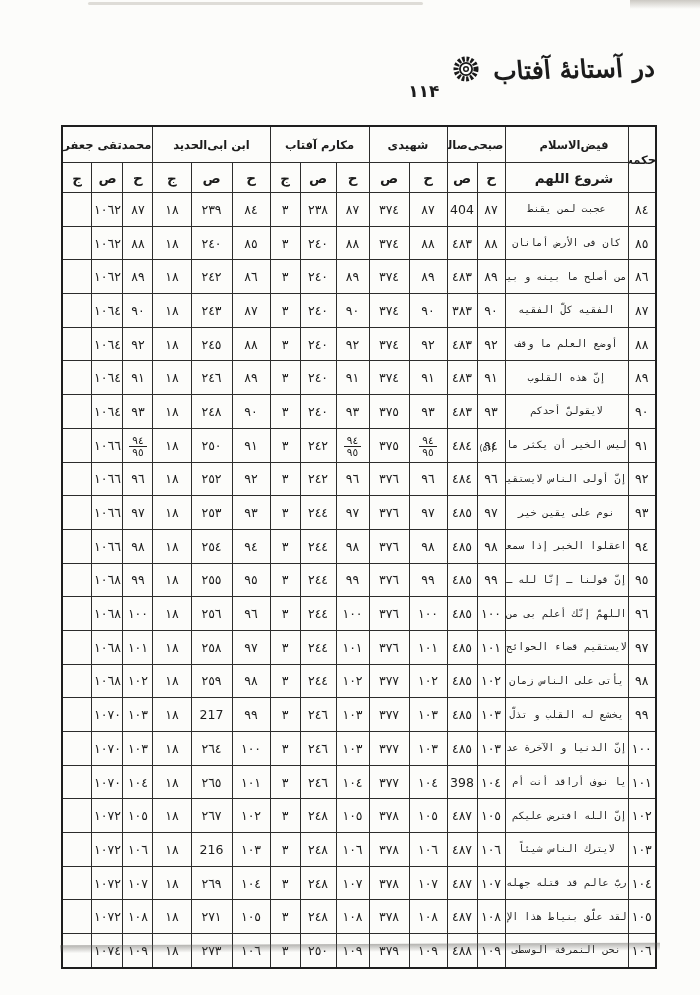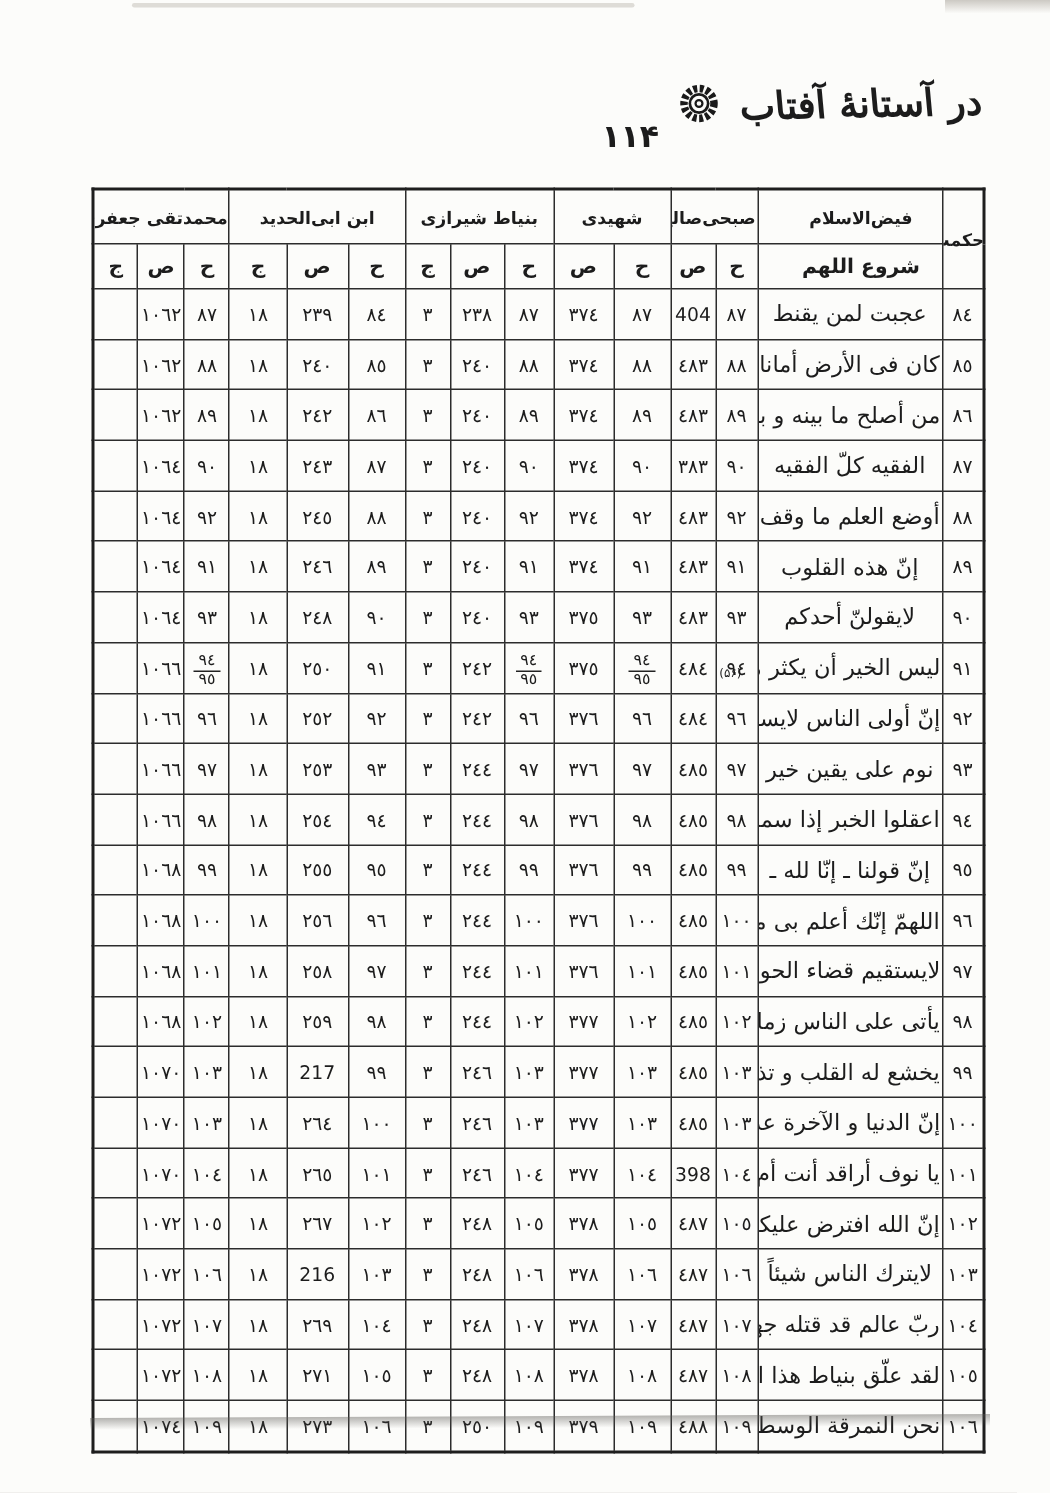--- a/index.html
+++ b/index.html
@@ -14,40 +14,40 @@
     position:absolute;top:48px;right:45px;height:42px;
     display:flex;align-items:center;gap:13px;direction:rtl;
   }
   .book-title{
     font-family:"DejaVu Serif",serif;
     font-weight:bold;font-size:25px;letter-spacing:-1px;
     transform:rotate(-1.2deg) skewX(4deg);
     white-space:nowrap;
   }
   .ornament{display:inline-flex;align-items:center;}
-  .page-number{font-weight:bold;font-size:21px;letter-spacing:1px;margin-top:43px;}
+  .page-number{font-weight:bold;font-size:17px;letter-spacing:1px;margin-top:43px;}
 
   
   table.concordance{
     position:absolute;top:125px;right:43px;width:594px;
     border-collapse:collapse;table-layout:fixed;
     border:2px solid #1e1e1e;
     background:#fcfcfa;
   }
   .concordance th,.concordance td{
     border:1px solid #2c2c2c;
     text-align:center;vertical-align:middle;
     padding:0 1px;overflow:hidden;white-space:nowrap;
   }
   .concordance thead tr.r1 th{height:35px;font-weight:bold;font-size:11.5px;}
   .concordance thead tr.r2 th{height:29px;font-weight:bold;font-size:13.5px;}
   .concordance thead th.feyz-title{font-size:13px;padding-left:16px;}
   .concordance thead th.hikmat-col{font-size:11px;padding:0;}
   .concordance tbody td{height:32.7px;font-size:12.5px;}
-  .concordance tbody td.txt{font-size:15px;font-weight:normal;}
+  .concordance tbody td.txt{font-size:10px;font-weight:normal;font-family:Liberation Mono, monospace;}
   td.has-sup{position:relative;}
   .supnote{position:absolute;top:16px;left:2px;font-size:8px;line-height:1;}
   .frac{display:inline-flex;flex-direction:column;align-items:center;line-height:1.1;font-size:10.5px;}
   .ftop{border-bottom:1px solid #222;padding:0 3px;}
   .fbot{padding:0 3px;}
 
   
   .smear-top{position:absolute;top:2px;left:88px;width:335px;height:3px;background:#d8d6d0;border-radius:2px;opacity:.85;}
   .smear-corner{position:absolute;top:0;right:0;width:70px;height:9px;background:linear-gradient(180deg,#ccc9c3,rgba(255,255,255,0));}
   .table-shadow{position:absolute;top:944px;right:40px;width:600px;height:8px;
@@ -92,21 +92,21 @@
       <col style="width:30px">
         <col style="width:31px">
         <col style="width:30px">
     </colgroup>
     <thead>
       <tr class="r1">
         <th rowspan="2" class="hikmat-col">حكمت</th>
         <th class="feyz-title">فيض‌الاسلام</th>
         <th colspan="2">صبحى‌صالح</th>
         <th colspan="2">شهيدى</th>
-        <th colspan="3">بنياط شيرازى</th>
+        <th colspan="3">مكارم آفتاب</th>
         <th colspan="3">ابن ابى‌الحديد</th>
         <th colspan="3">محمدتقى جعفرى</th>
       </tr>
       <tr class="r2">
         <th class="feyz-title">شروع اللهم</th>
         <th>ح</th>
         <th>ص</th>
         <th>ح</th>
         <th>ص</th>
         <th>ح</th>

